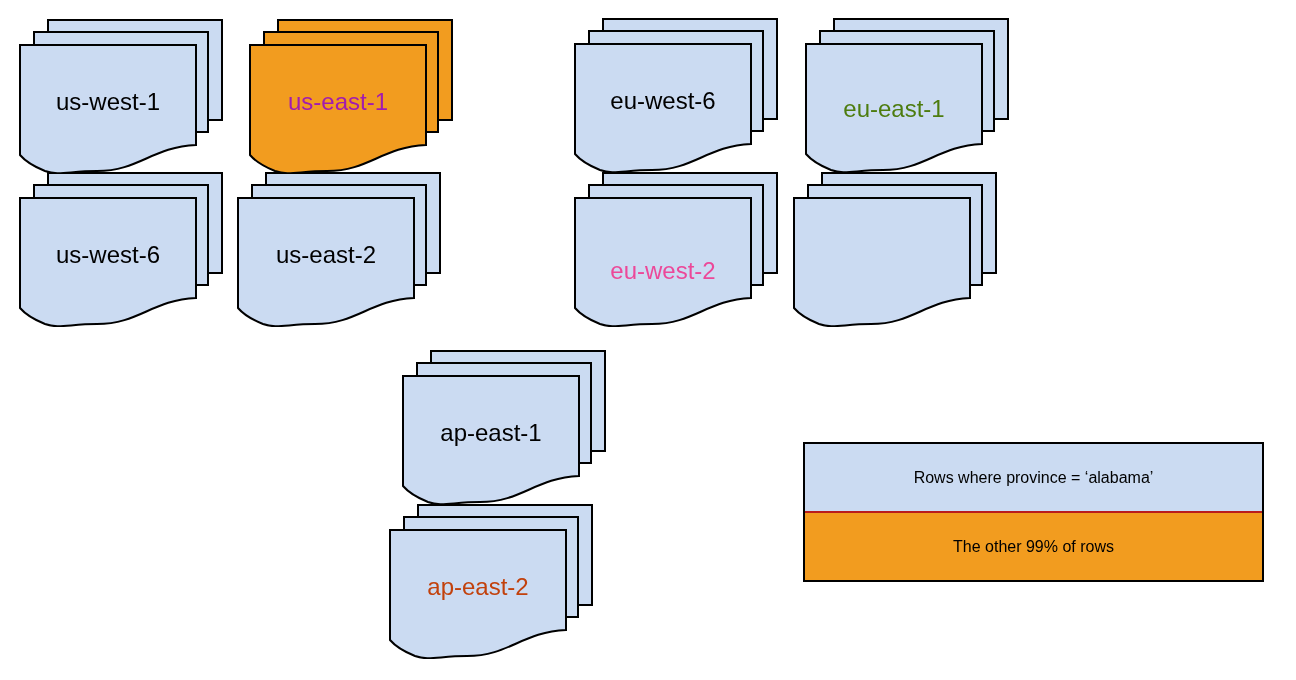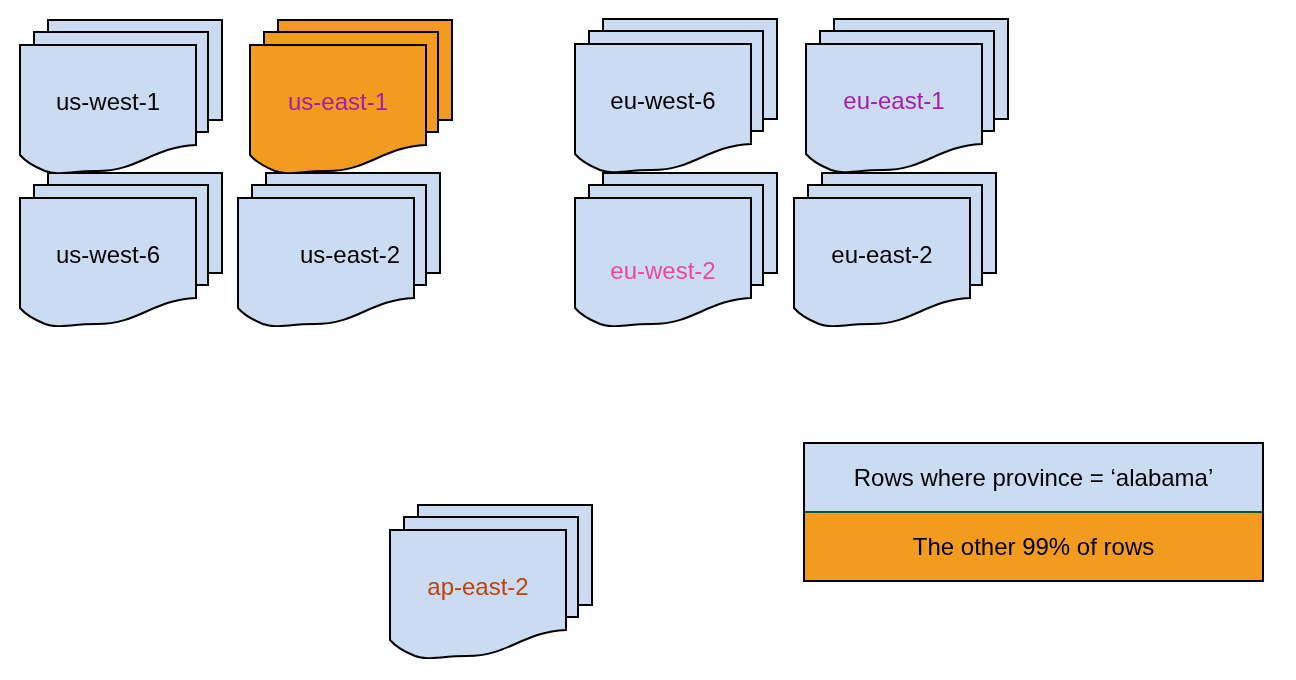--- a/index.html
+++ b/index.html
@@ -53,26 +53,26 @@
     box-sizing: border-box;
     border: 2px solid #000000;
     display: flex;
     flex-direction: column;
   }
   .legend-row {
     flex: 1;
     display: flex;
     align-items: center;
     justify-content: center;
-    font-size: 24px;
+    font-size: 16px;
     color: #000000;
     white-space: nowrap;
   }
   .legend-row + .legend-row {
-    border-top: 2px solid #14532d;
+    border-top: 2px solid #b91c1c;
   }
 </style>
 </head>
 <body>
 
 <div id="canvas" style="background: rgb(255, 255, 255);">
   <div id="legend" class="legend" style="left: 803px; top: 442px; width: 461px; height: 140px; border-color: rgb(0, 0, 0);">
       <div class="legend-row" style="background: rgb(203, 219, 242); color: rgb(0, 0, 0);">
         <span>Rows where province = ‘alabama’</span>
       </div>
@@ -103,53 +103,60 @@
         <path d="M1,1 L177,1 L177,101 C133,103 120,127 78,127 C50,127 40,132 26,127 C16,123 7,118 1,111 Z" fill="#cbdbf2" stroke="#000000" stroke-width="2"></path>
       </svg>
       <div class="stack-label" style="color: rgb(0, 0, 0);">eu-west-6</div>
     </div>
     <div class="stack" style="left: 805px; top: 18px; z-index: 97;">
       <div class="sheet sheet-back" style="background: rgb(203, 219, 242); border-color: rgb(0, 0, 0);"></div>
       <div class="sheet sheet-mid" style="background: rgb(203, 219, 242); border-color: rgb(0, 0, 0);"></div>
       <svg class="doc" width="178" height="130" viewBox="0 0 178 130">
         <path d="M1,1 L177,1 L177,101 C133,103 120,127 78,127 C50,127 40,132 26,127 C16,123 7,118 1,111 Z" fill="#cbdbf2" stroke="#000000" stroke-width="2"></path>
       </svg>
-      <div class="stack-label" style="color: #a21caf;">eu-east-1</div>
+      <div class="stack-label" style="color: #4d7c0f; margin-top: 8px;">eu-east-1</div>
     </div>
     <div class="stack" style="left: 19px; top: 172px; z-index: 96;">
       <div class="sheet sheet-back" style="background: rgb(203, 219, 242); border-color: rgb(0, 0, 0);"></div>
       <div class="sheet sheet-mid" style="background: rgb(203, 219, 242); border-color: rgb(0, 0, 0);"></div>
       <svg class="doc" width="178" height="130" viewBox="0 0 178 130">
         <path d="M1,1 L177,1 L177,101 C133,103 120,127 78,127 C50,127 40,132 26,127 C16,123 7,118 1,111 Z" fill="#cbdbf2" stroke="#000000" stroke-width="2"></path>
       </svg>
       <div class="stack-label" style="color: rgb(0, 0, 0);">us-west-6</div>
     </div>
     <div class="stack" style="left: 237px; top: 172px; z-index: 95;">
       <div class="sheet sheet-back" style="background: rgb(203, 219, 242); border-color: rgb(0, 0, 0);"></div>
       <div class="sheet sheet-mid" style="background: rgb(203, 219, 242); border-color: rgb(0, 0, 0);"></div>
       <svg class="doc" width="178" height="130" viewBox="0 0 178 130">
         <path d="M1,1 L177,1 L177,101 C133,103 120,127 78,127 C50,127 40,132 26,127 C16,123 7,118 1,111 Z" fill="#cbdbf2" stroke="#000000" stroke-width="2"></path>
       </svg>
-      <div class="stack-label" style="color: rgb(0, 0, 0); padding-left: 24px;">us-east-2</div>
+      <div class="stack-label" style="color: rgb(0, 0, 0);">us-east-2</div>
     </div>
     <div class="stack" style="left: 574px; top: 172px; z-index: 94;">
       <div class="sheet sheet-back" style="background: rgb(203, 219, 242); border-color: rgb(0, 0, 0);"></div>
       <div class="sheet sheet-mid" style="background: rgb(203, 219, 242); border-color: rgb(0, 0, 0);"></div>
       <svg class="doc" width="178" height="130" viewBox="0 0 178 130">
         <path d="M1,1 L177,1 L177,101 C133,103 120,127 78,127 C50,127 40,132 26,127 C16,123 7,118 1,111 Z" fill="#cbdbf2" stroke="#000000" stroke-width="2"></path>
       </svg>
       <div class="stack-label" style="color: #ec4899; margin-top: 16px;">eu-west-2</div>
     </div>
     <div class="stack" style="left: 793px; top: 172px; z-index: 93;">
       <div class="sheet sheet-back" style="background: rgb(203, 219, 242); border-color: rgb(0, 0, 0);"></div>
       <div class="sheet sheet-mid" style="background: rgb(203, 219, 242); border-color: rgb(0, 0, 0);"></div>
       <svg class="doc" width="178" height="130" viewBox="0 0 178 130">
         <path d="M1,1 L177,1 L177,101 C133,103 120,127 78,127 C50,127 40,132 26,127 C16,123 7,118 1,111 Z" fill="#cbdbf2" stroke="#000000" stroke-width="2"></path>
       </svg>
-      <div class="stack-label" style="color: rgb(0, 0, 0);">eu-east-2</div>
+    </div>
+    <div class="stack" style="left: 402px; top: 350px; z-index: 92;">
+      <div class="sheet sheet-back" style="background: rgb(203, 219, 242); border-color: rgb(0, 0, 0);"></div>
+      <div class="sheet sheet-mid" style="background: rgb(203, 219, 242); border-color: rgb(0, 0, 0);"></div>
+      <svg class="doc" width="178" height="130" viewBox="0 0 178 130">
+        <path d="M1,1 L177,1 L177,101 C133,103 120,127 78,127 C50,127 40,132 26,127 C16,123 7,118 1,111 Z" fill="#cbdbf2" stroke="#000000" stroke-width="2"></path>
+      </svg>
+      <div class="stack-label" style="color: rgb(0, 0, 0);">ap-east-1</div>
     </div>
     <div class="stack" style="left: 389px; top: 504px; z-index: 91;">
       <div class="sheet sheet-back" style="background: rgb(203, 219, 242); border-color: rgb(0, 0, 0);"></div>
       <div class="sheet sheet-mid" style="background: rgb(203, 219, 242); border-color: rgb(0, 0, 0);"></div>
       <svg class="doc" width="178" height="130" viewBox="0 0 178 130">
         <path d="M1,1 L177,1 L177,101 C133,103 120,127 78,127 C50,127 40,132 26,127 C16,123 7,118 1,111 Z" fill="#cbdbf2" stroke="#000000" stroke-width="2"></path>
       </svg>
       <div class="stack-label" style="color: #c2410c;">ap-east-2</div>
     </div>
   </div>

